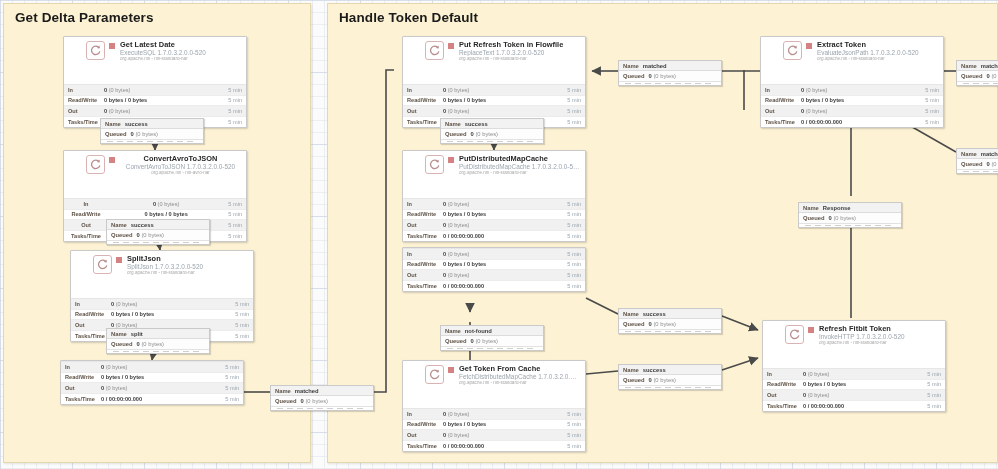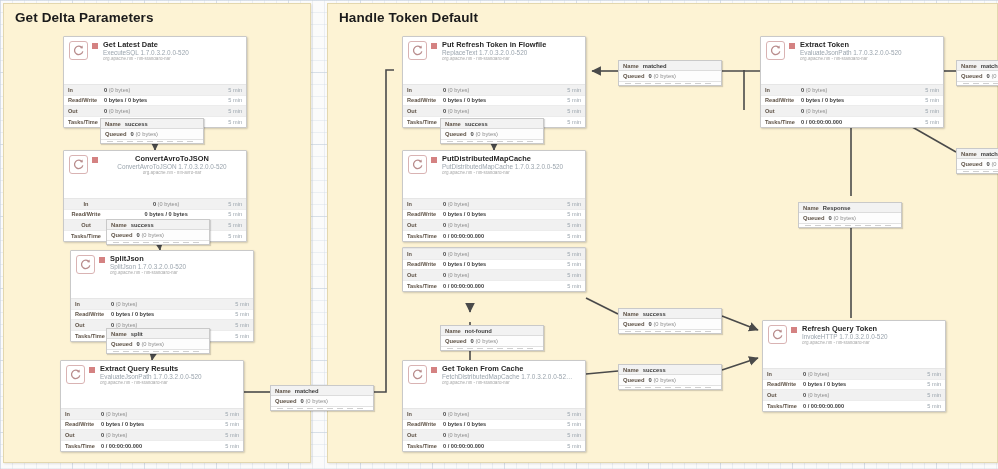--- a/index.html
+++ b/index.html
@@ -42,21 +42,21 @@
     position:absolute;
     width:184px;
     background:#fff;
     border:1px solid #c9c9c9;
     box-shadow:1px 1px 2px rgba(0,0,0,.18);
     box-sizing:border-box;
     border-radius:1px;
   }
   .proc-head{
     display:flex;align-items:flex-start;
-    padding:4px 5px 3px 5px;
+    padding:4px 5px 3px 22px;
     height:47px;box-sizing:border-box;
   }
   .proc-icon{
     width:17px;height:17px;flex:0 0 17px;
     border:1px solid #d9b3b3;
     border-radius:3px;
     background:#fff;
     display:flex;align-items:center;justify-content:center;
     margin-right:4px;margin-top:0px;
   }
@@ -276,34 +276,20 @@
           <span class="s-time">5 min</span>
         </div>
         <div class="srow plain">
           <span class="s-label">Tasks/Time</span>
           <span class="s-val">0 / 00:00:00.000</span>
           <span class="s-time">5 min</span>
         </div>
       </div>
     </div>
     <div class="proc" style="left: 60px; top: 360px;">
-      <div class="proc-head">
-        <span class="proc-icon">
-          <svg width="13" height="13" viewBox="0 0 13 13">
-            <path d="M10.2,4.0 A4.2,4.2 0 1,0 10.8,7.4" fill="none" stroke="#b98d8d" stroke-width="1.3"></path>
-            <path d="M10.6,1.6 L10.6,4.4 L7.9,4.0 Z" fill="#b98d8d"></path>
-          </svg>
-        </span>
-        <span class="proc-run"></span>
-        <span class="proc-titles">
-          <div class="proc-name">Extract Query Results</div>
-          <div class="proc-type">EvaluateJsonPath 1.7.0.3.2.0.0-520</div>
-          <div class="proc-bundle">org.apache.nifi - nifi-standard-nar</div>
-        </span>
-      </div>
       <div class="proc-stats">
         <div class="srow alt">
           <span class="s-label">In</span>
           <span class="s-val">0<span class="muted"> (0 bytes)</span></span>
           <span class="s-time">5 min</span>
         </div>
         <div class="srow plain">
           <span class="s-label">Read/Write</span>
           <span class="s-val">0 bytes / 0 bytes</span>
           <span class="s-time">5 min</span>
@@ -499,21 +485,21 @@
     <div class="proc" style="left: 762px; top: 320px;">
       <div class="proc-head">
         <span class="proc-icon">
           <svg width="13" height="13" viewBox="0 0 13 13">
             <path d="M10.2,4.0 A4.2,4.2 0 1,0 10.8,7.4" fill="none" stroke="#b98d8d" stroke-width="1.3"></path>
             <path d="M10.6,1.6 L10.6,4.4 L7.9,4.0 Z" fill="#b98d8d"></path>
           </svg>
         </span>
         <span class="proc-run"></span>
         <span class="proc-titles">
-          <div class="proc-name">Refresh Query Token</div>
+          <div class="proc-name">Refresh Fitbit Token</div>
           <div class="proc-type">InvokeHTTP 1.7.0.3.2.0.0-520</div>
           <div class="proc-bundle">org.apache.nifi - nifi-standard-nar</div>
         </span>
       </div>
       <div class="proc-stats">
         <div class="srow alt">
           <span class="s-label">In</span>
           <span class="s-val">0<span class="muted"> (0 bytes)</span></span>
           <span class="s-time">5 min</span>
         </div>

